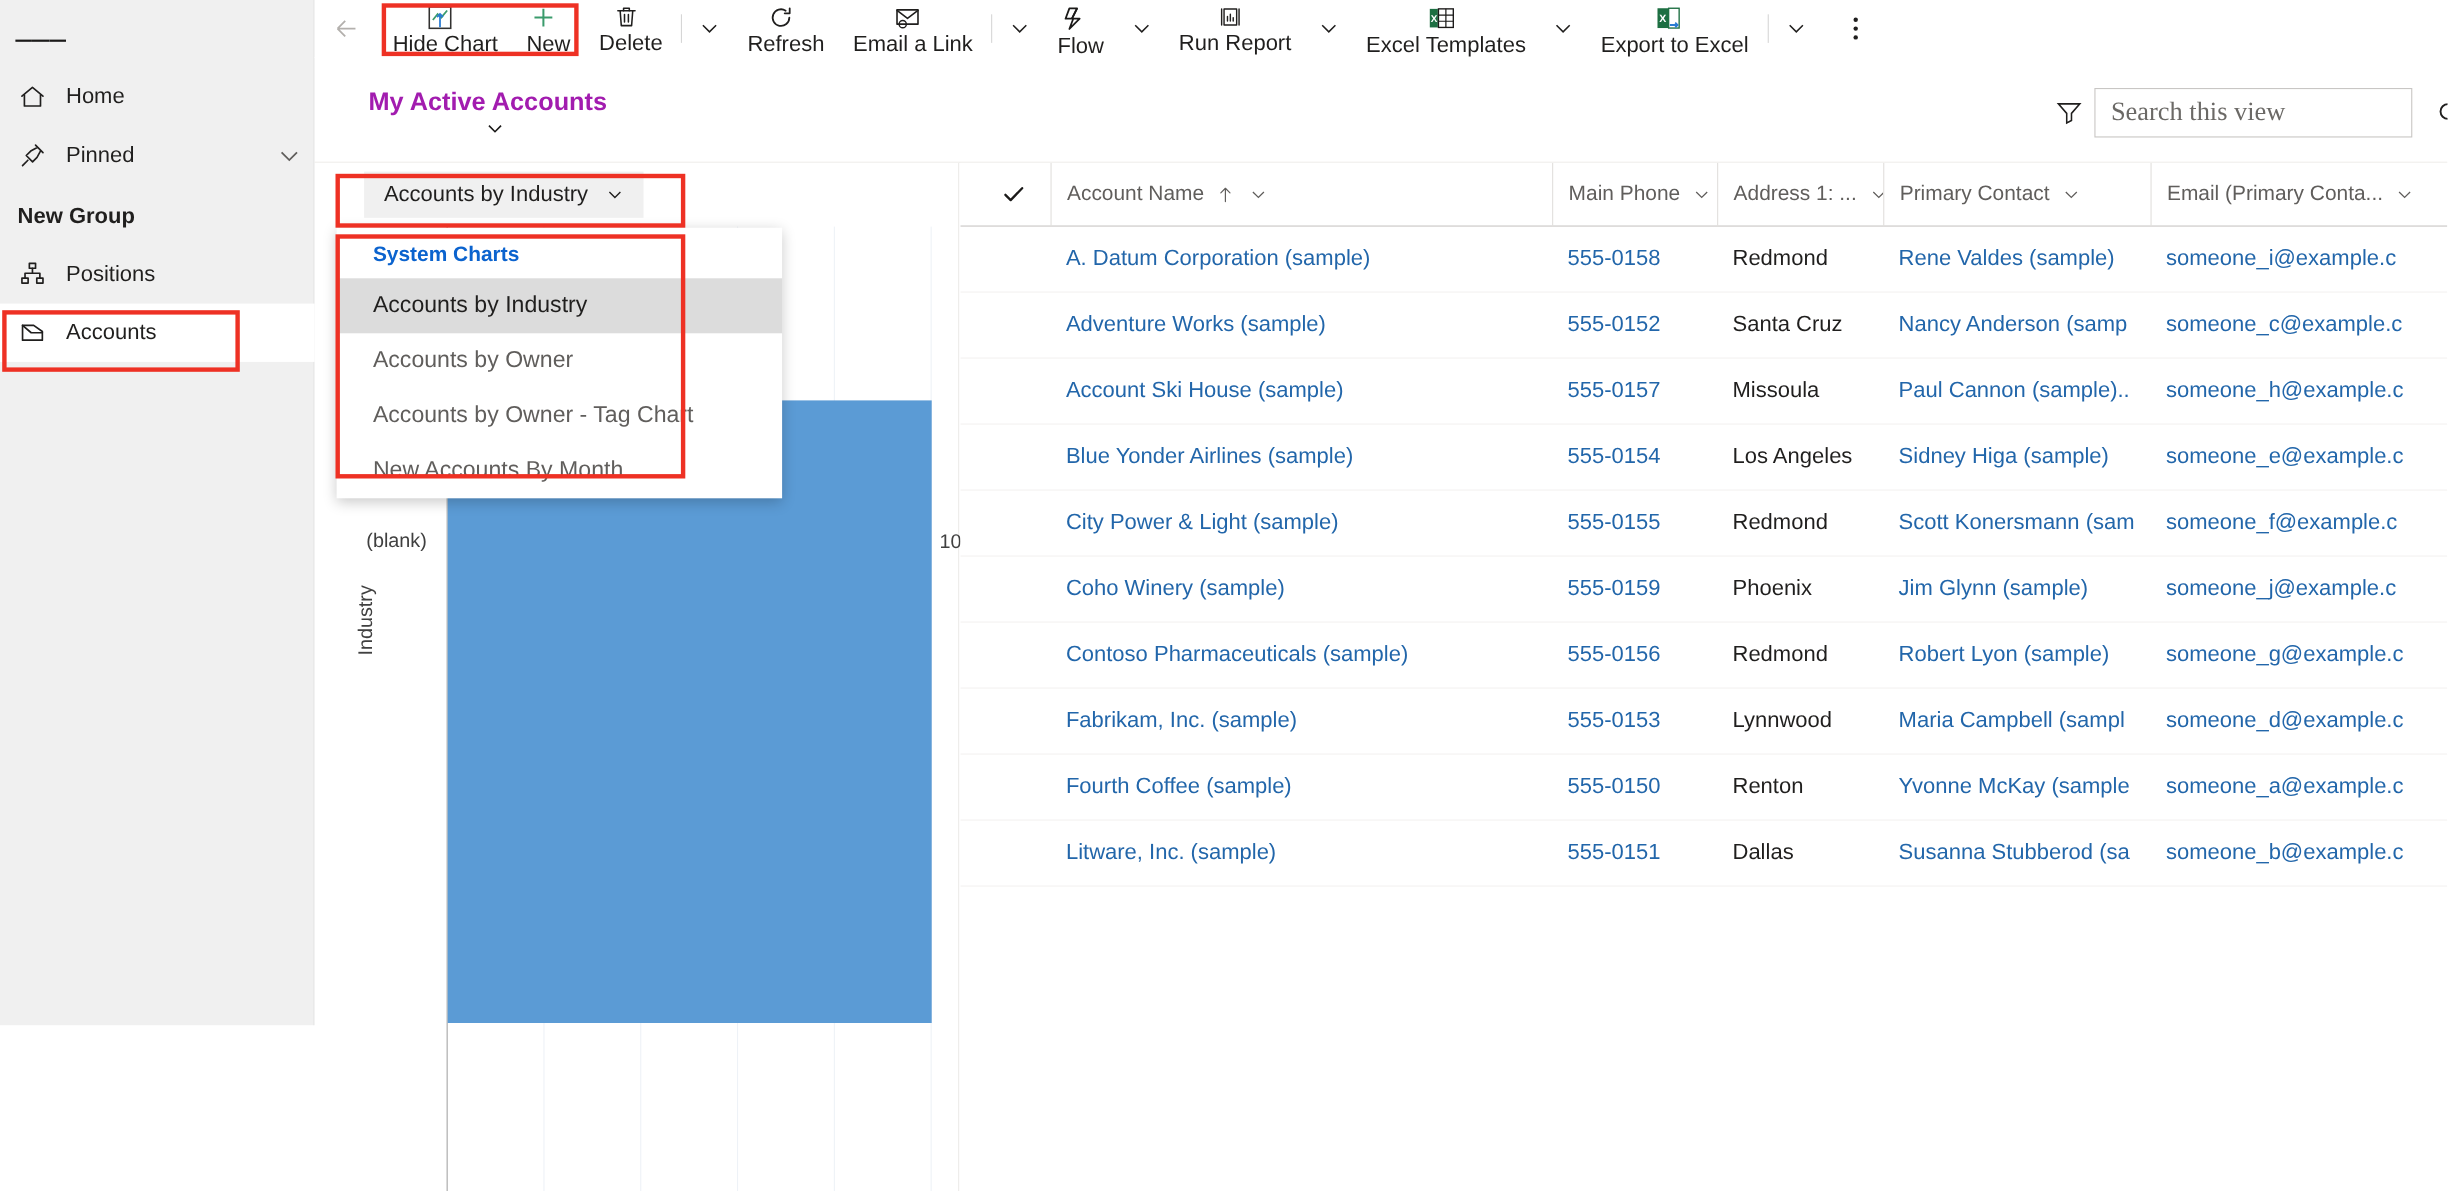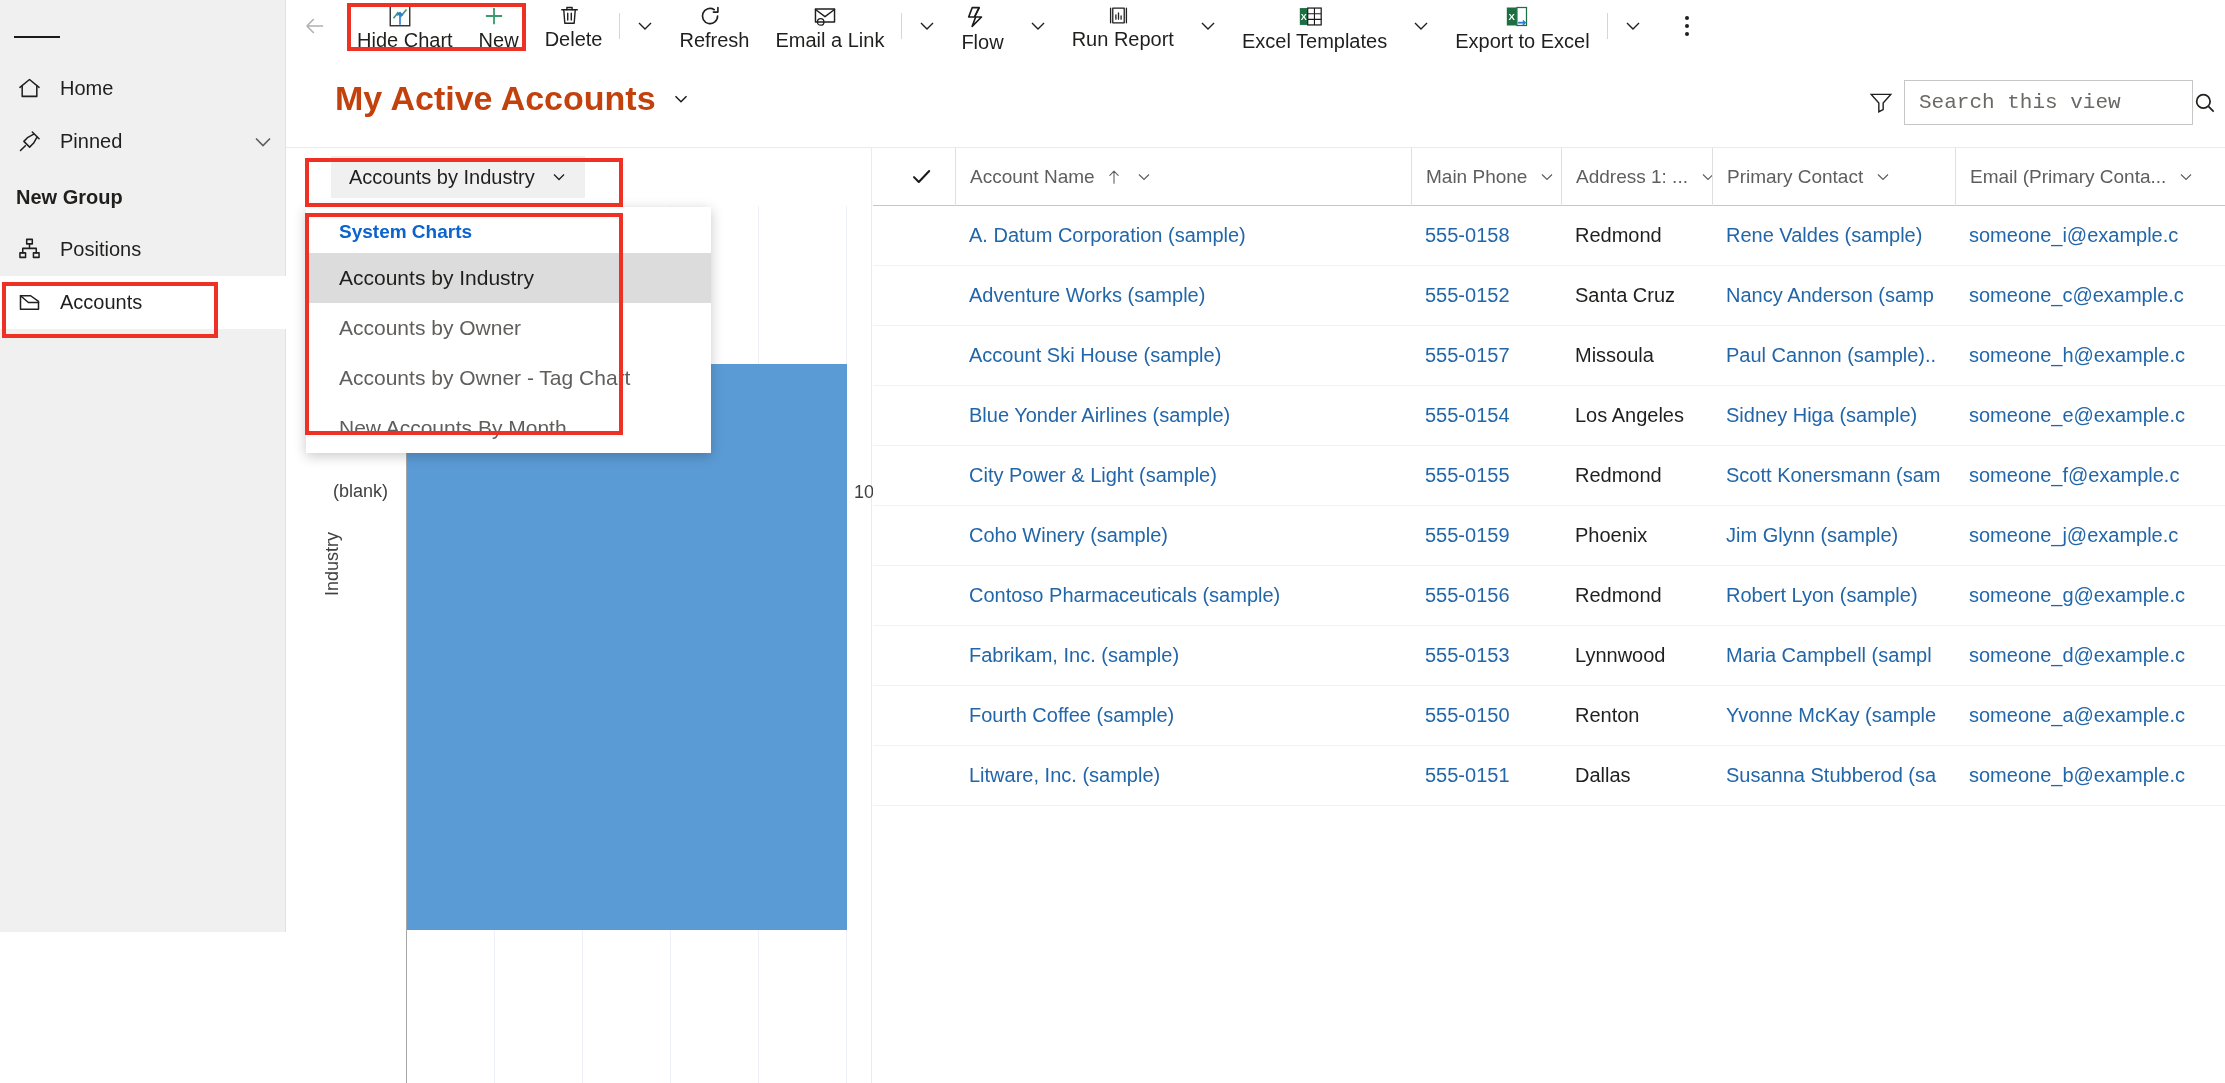--- a/index.html
+++ b/index.html
@@ -100,41 +100,41 @@
 
   
   .viewbar {
     position: absolute; left: 286px; top: 53px;
     width: 1939px; height: 95px;
     background: #ffffff;
     border-bottom: 1px solid #edebe9;
   }
   .view-title {
     position: absolute; left: 49px; top: 26px;
-    font-size: 34px; font-weight: bold; color: #c2410c;
-    display: flex; align-items: center; cursor: pointer;
+    font-size: 23px; font-weight: bold; color: #a21caf;
+    display: flex; align-items: center; cursor: pointer; flex-direction: column;
   }
   .view-title .vt-chev { margin-left: 14px; color: #1b1a19; display: flex; align-items: center; }
   .filter-icon {
     position: absolute; right: 327px; top: 32px;
     width: 34px; height: 34px;
     display: flex; align-items: center; justify-content: center;
     cursor: pointer; color: #201f1e;
   }
   .searchbox {
     position: absolute; right: 32px; top: 27px;
     width: 289px; height: 45px;
     border: 1px solid #c8c6c4;
     background: #ffffff;
     display: flex; align-items: center;
     padding: 0 10px 0 14px;
   }
   .searchbox input {
-    flex: 1; border: 0; outline: 0; font-size: 21px;
-    font-family: Liberation Mono, monospace;
+    flex: 1; border: 0; outline: 0; font-size: 24px;
+    font-family: Liberation Serif, serif;
     color: #323130; background: transparent;
   }
   .searchbox input::placeholder { color: #6b6966; }
   .search-ico { display: flex; align-items: center; color: #201f1e; }
 
   
   .chartpanel {
     position: absolute; left: 286px; top: 148px;
     width: 586px; height: 935px;
     background: #ffffff;

